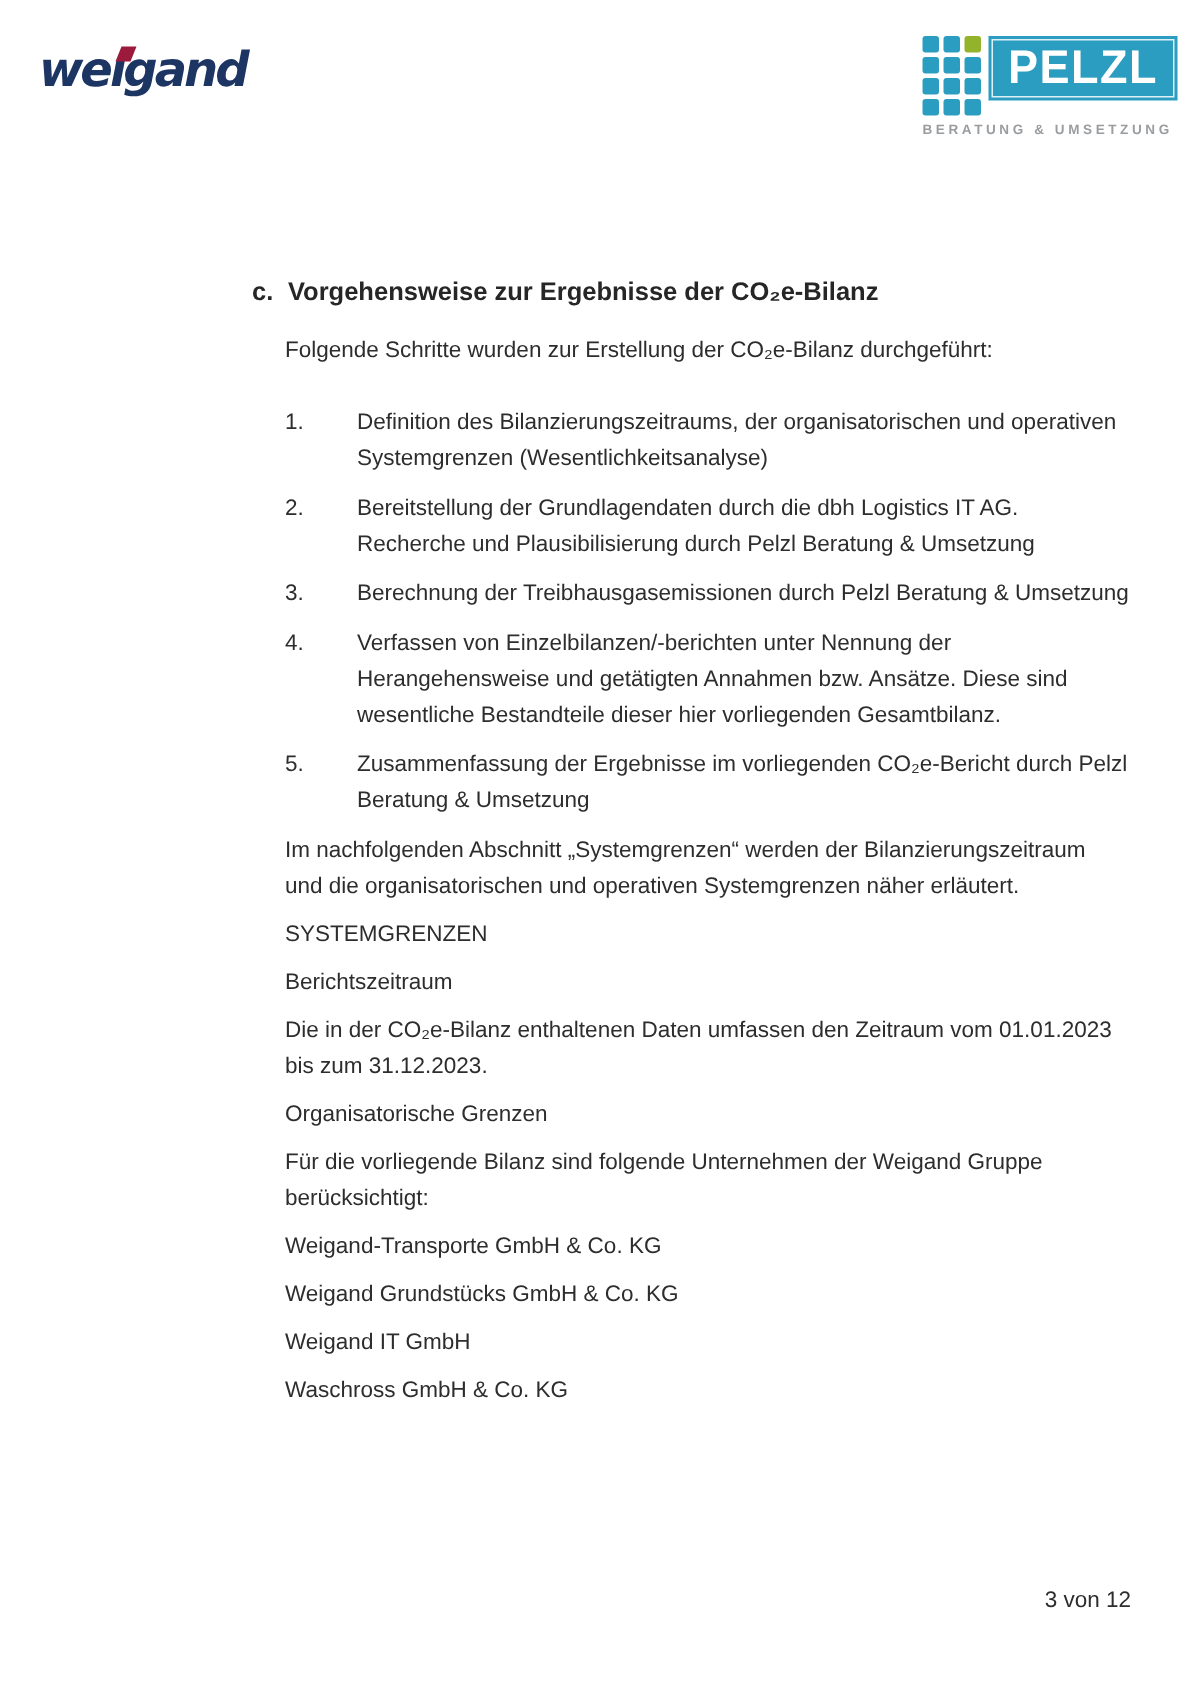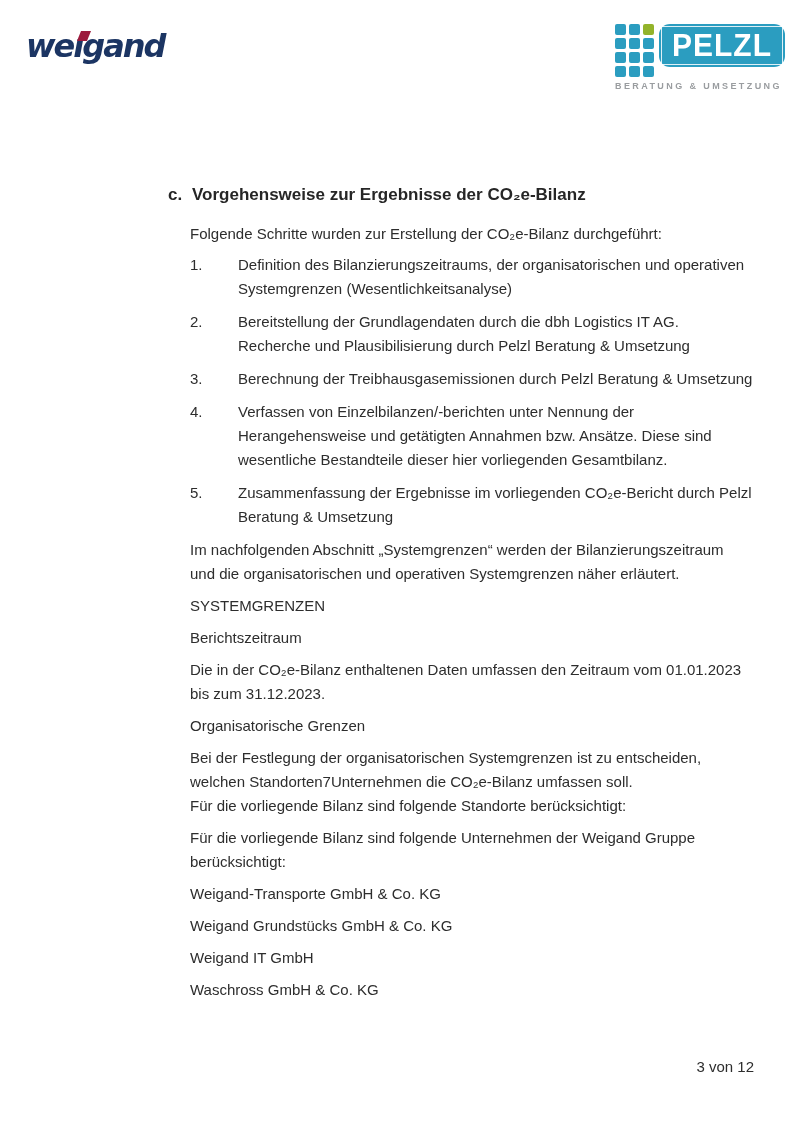--- a/index.html
+++ b/index.html
@@ -23,21 +23,21 @@
   .pelzl-logo{position:absolute;left:615px;top:24px;width:172px;}
   .pelzl-top{display:flex;gap:5px;align-items:stretch;}
   .pelzl-grid{
     display:grid;grid-template-columns:repeat(3,11px);grid-auto-rows:11px;
     gap:3px;align-content:space-between;
   }
   .pelzl-grid .sq{background:#2b9dc0;border-radius:2px;width:11px;height:11px;}
   .pelzl-grid .sq.green{background:#93b32a;}
   .pelzl-box{
     position:relative;width:126px;height:43px;background:#2b9dc0;
-    display:flex;align-items:center;justify-content:center;border-radius:11px;
+    display:flex;align-items:center;justify-content:center;
   }
   .pelzl-box::after{
     content:"";position:absolute;inset:2px;border:1px solid rgba(255,255,255,.85);
     pointer-events:none;
   }
   .pelzl-name{
     color:#ffffff;font-weight:700;font-size:30px;letter-spacing:1px;
     transform:scaleY(1.05);line-height:1;
   }
   .pelzl-tagline{
@@ -49,21 +49,21 @@
   main{position:absolute;left:168px;top:183px;width:600px;}
   .heading{
     display:flex;font-size:17px;font-weight:700;color:#262626;
     line-height:24px;margin:0 0 15px 0;
   }
   .heading .sec-label{width:24px;flex:none;}
   .para{
     font-size:15px;line-height:24px;white-space:pre-line;
     margin:0 0 8px 22px;color:#2d2d2d;
   }
-  .intro{margin-bottom:7px;}
+  .intro{margin-bottom:24px;}
   .list-item{display:flex;margin:0 0 9px 22px;font-size:15px;line-height:24px;}
   .list-item .num{width:48px;flex:none;}
   .list-item .li-text{white-space:pre-line;}
   .gap-before{}
 
   footer{position:absolute;top:1058px;right:46px;font-size:15px;color:#2d2d2d;margin-left:46px;}
 </style>
 </head>
 <body>
 
@@ -130,23 +130,20 @@
 Beratung &amp; Umsetzung</span>
   </div>
 
   <p class="para gap-before">Im nachfolgenden Abschnitt „Systemgrenzen“ werden der Bilanzierungszeitraum
 und die organisatorischen und operativen Systemgrenzen näher erläutert.</p>
   <p class="para">SYSTEMGRENZEN</p>
   <p class="para">Berichtszeitraum</p>
   <p class="para">Die in der CO₂e-Bilanz enthaltenen Daten umfassen den Zeitraum vom 01.01.2023
 bis zum 31.12.2023.</p>
   <p class="para">Organisatorische Grenzen</p>
-  <p class="para">Bei der Festlegung der organisatorischen Systemgrenzen ist zu entscheiden,
-welchen Standorten7Unternehmen die CO₂e-Bilanz umfassen soll.
-Für die vorliegende Bilanz sind folgende Standorte berücksichtigt:</p>
   <p class="para">Für die vorliegende Bilanz sind folgende Unternehmen der Weigand Gruppe
 berücksichtigt:</p>
   <p class="para">Weigand-Transporte GmbH &amp; Co. KG</p>
   <p class="para">Weigand Grundstücks GmbH &amp; Co. KG</p>
   <p class="para">Weigand IT GmbH</p>
   <p class="para">Waschross GmbH &amp; Co. KG</p>
 </main>
 
 <footer>3 von 12</footer>
 

